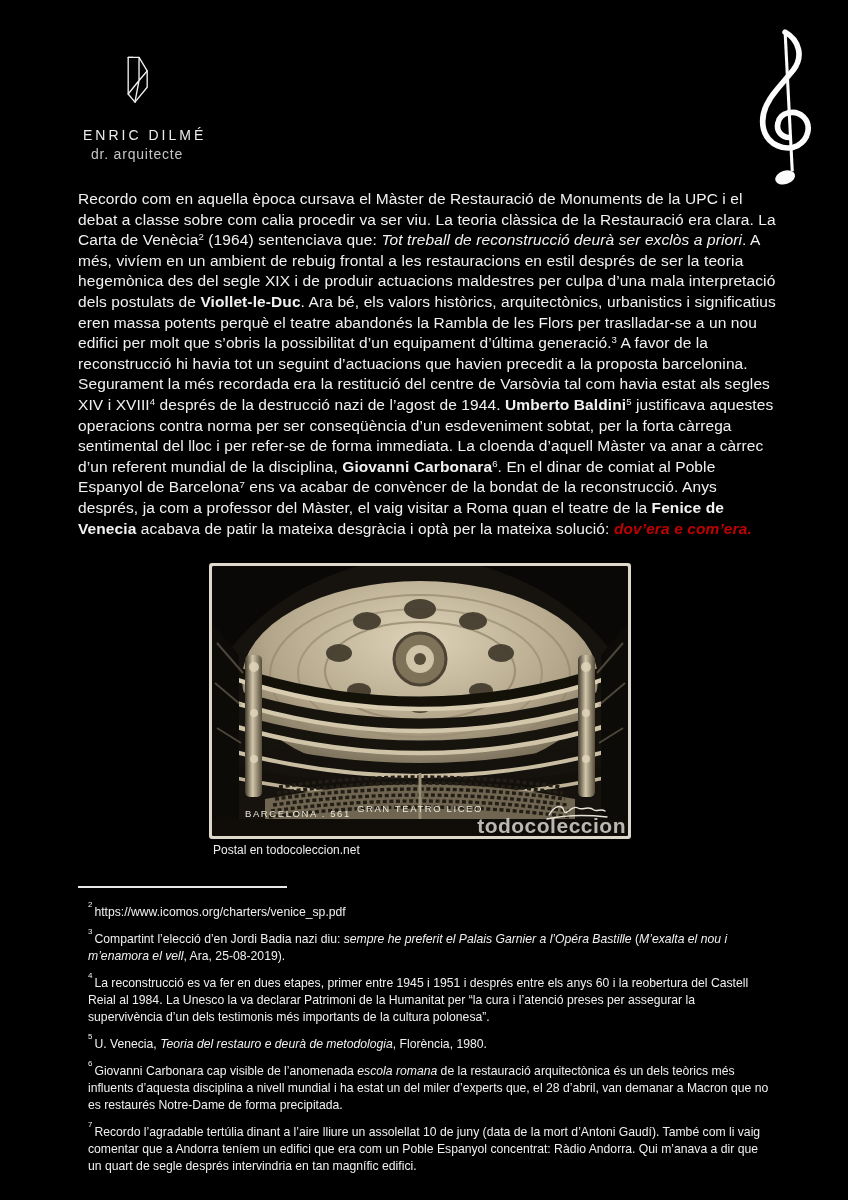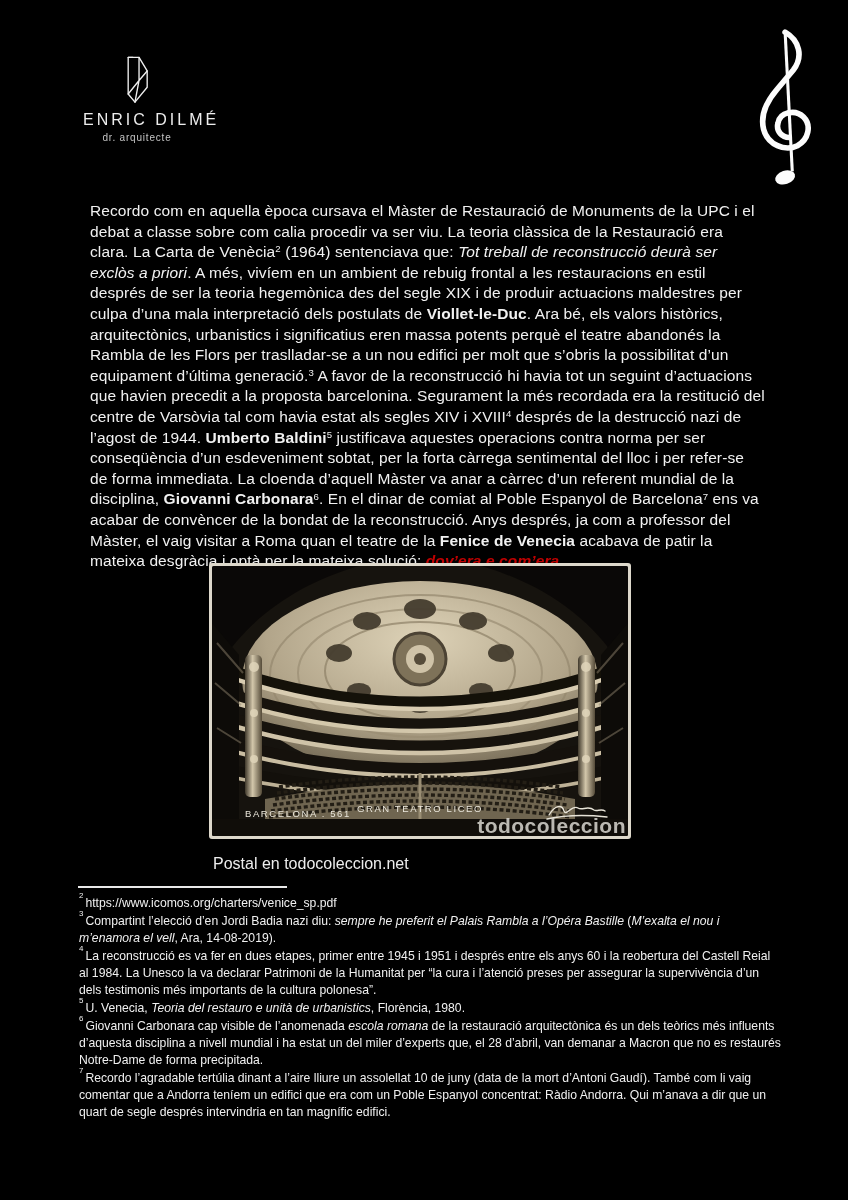--- a/index.html
+++ b/index.html
@@ -6,47 +6,47 @@
   .page {
     position:relative; width:848px; height:1200px; margin:0 auto;
     background:#000; overflow:hidden;
     font-family:"Liberation Sans", "DejaVu Sans", sans-serif;
     color:#f2f2f2;
   }
 
   
   .logo-block { position:absolute; left:83px; top:54px; width:108px; text-align:center; }
   .logo-mark { display:block; margin:0 auto; }
-  .logo-name { margin-top:0; font-size:16px; letter-spacing:3px; color:#ececec; white-space:nowrap; }
-  .logo-sub  { margin-top:3px; font-size:10px; letter-spacing:0.8px; color:#c4c4c4; }
+  .logo-name { margin-top:16px; font-size:14px; letter-spacing:3px; color:#ececec; white-space:nowrap; }
+  .logo-sub  { margin-top:3px; font-size:14px; letter-spacing:0.8px; color:#c4c4c4; }
 
   .clef-block { position:absolute; left:733px; top:26px; width:94px; height:176px; }
 
   
   .article {
     position:absolute; left:78px; top:189px; width:699px;
     font-size:15.5px; line-height:20.6px; color:#f1f1f1;
     text-align:left; letter-spacing:0.1px;
   }
-  .article p { margin:12px; }
+  .article p { margin:0; }
   .run-b   { font-weight:bold; }
   .run-i   { font-style:italic; }
   .run-red { color:#c00000; }
   .run-sup { font-size:0.62em; position:relative; top:-0.5em; line-height:0; }
 
   
   .figure { position:absolute; left:209px; top:563px; width:400px; }
-  .figure-caption { margin-top:12px; padding-left:4px; font-size:16px; color:#ededed; }
+  .figure-caption { margin-top:0; padding-left:4px; font-size:12px; color:#ededed; }
 
   
   .fn-sep { position:absolute; left:78px; top:886px; width:209px; height:0;
             border-top:2px solid #e9e9e9; }
   .footnotes { position:absolute; left:78px; top:894px; width:704px;
                font-size:12.2px; line-height:17px; color:#f0f0f0; }
-  .fn { margin:1px; }
+  .fn { margin:10px; }
   .fn-marker { font-size:0.65em; position:relative; top:-0.45em; line-height:0; margin-right:2px; }
   .footnotes .run-i { font-style:italic; }
 </style>
 </head>
 <body>
 
 <div class="page">
 
   <div class="logo-block">
     <svg class="logo-mark" width="38" height="57" viewBox="0 0 56 84" fill="none" stroke="#efefef" stroke-width="2" stroke-linejoin="round" stroke-linecap="round">
@@ -176,27 +176,27 @@
     <div class="figure-caption">Postal en todocoleccion.net</div>
   </div>
 
   <div class="fn-sep"></div>
 
   <div class="footnotes">
     <div class="fn">
       <sup class="fn-marker">2</sup><span class="fn-text"><span>https://www.icomos.org/charters/venice_sp.pdf</span></span>
     </div>
     <div class="fn">
-      <sup class="fn-marker">3</sup><span class="fn-text"><span>Compartint l’elecció d’en Jordi Badia nazi diu: </span><span class="run-i">sempre he preferit el Palais Rambla a l’Opéra Bastille</span><span> (</span><span class="run-i">M’exalta el nou i m’enamora el vell</span><span>, Ara, 14-08-2019).</span></span>
+      <sup class="fn-marker">3</sup><span class="fn-text"><span>Compartint l’elecció d’en Jordi Badia nazi diu: </span><span class="run-i">sempre he preferit el Palais Garnier a l’Opéra Bastille</span><span> (</span><span class="run-i">M’exalta el nou i m’enamora el vell</span><span>, Ara, 25-08-2019).</span></span>
     </div>
     <div class="fn">
       <sup class="fn-marker">4</sup><span class="fn-text"><span>La reconstrucció es va fer en dues etapes, primer entre 1945 i 1951 i després entre els anys 60 i la reobertura del Castell Reial al 1984. La Unesco la va declarar Patrimoni de la Humanitat per “la cura i l’atenció preses per assegurar la supervivència d’un dels testimonis més importants de la cultura polonesa”.</span></span>
     </div>
     <div class="fn">
-      <sup class="fn-marker">5</sup><span class="fn-text"><span>U. Venecia, </span><span class="run-i">Teoria del restauro e unità de urbanistics</span><span>, Florència, 1980.</span></span>
+      <sup class="fn-marker">5</sup><span class="fn-text"><span>U. Venecia, </span><span class="run-i">Teoria del restauro e deurà de metodologia</span><span>, Florència, 1980.</span></span>
     </div>
     <div class="fn">
       <sup class="fn-marker">6</sup><span class="fn-text"><span>Giovanni Carbonara cap visible de l’anomenada </span><span class="run-i">escola romana</span><span> de la restauració arquitectònica és un dels teòrics més influents d’aquesta disciplina a nivell mundial i ha estat un del miler d’experts que, el 28 d’abril, van demanar a Macron que no es restaurés Notre-Dame de forma precipitada.</span></span>
     </div>
     <div class="fn">
       <sup class="fn-marker">7</sup><span class="fn-text"><span>Recordo l’agradable tertúlia dinant a l’aire lliure un assolellat 10 de juny (data de la mort d’Antoni Gaudí). També com li vaig comentar que a Andorra teníem un edifici que era com un Poble Espanyol concentrat: Ràdio Andorra. Qui m’anava a dir que un quart de segle després intervindria en tan magnífic edifici.</span></span>
     </div>
   </div>
 
 </div>

